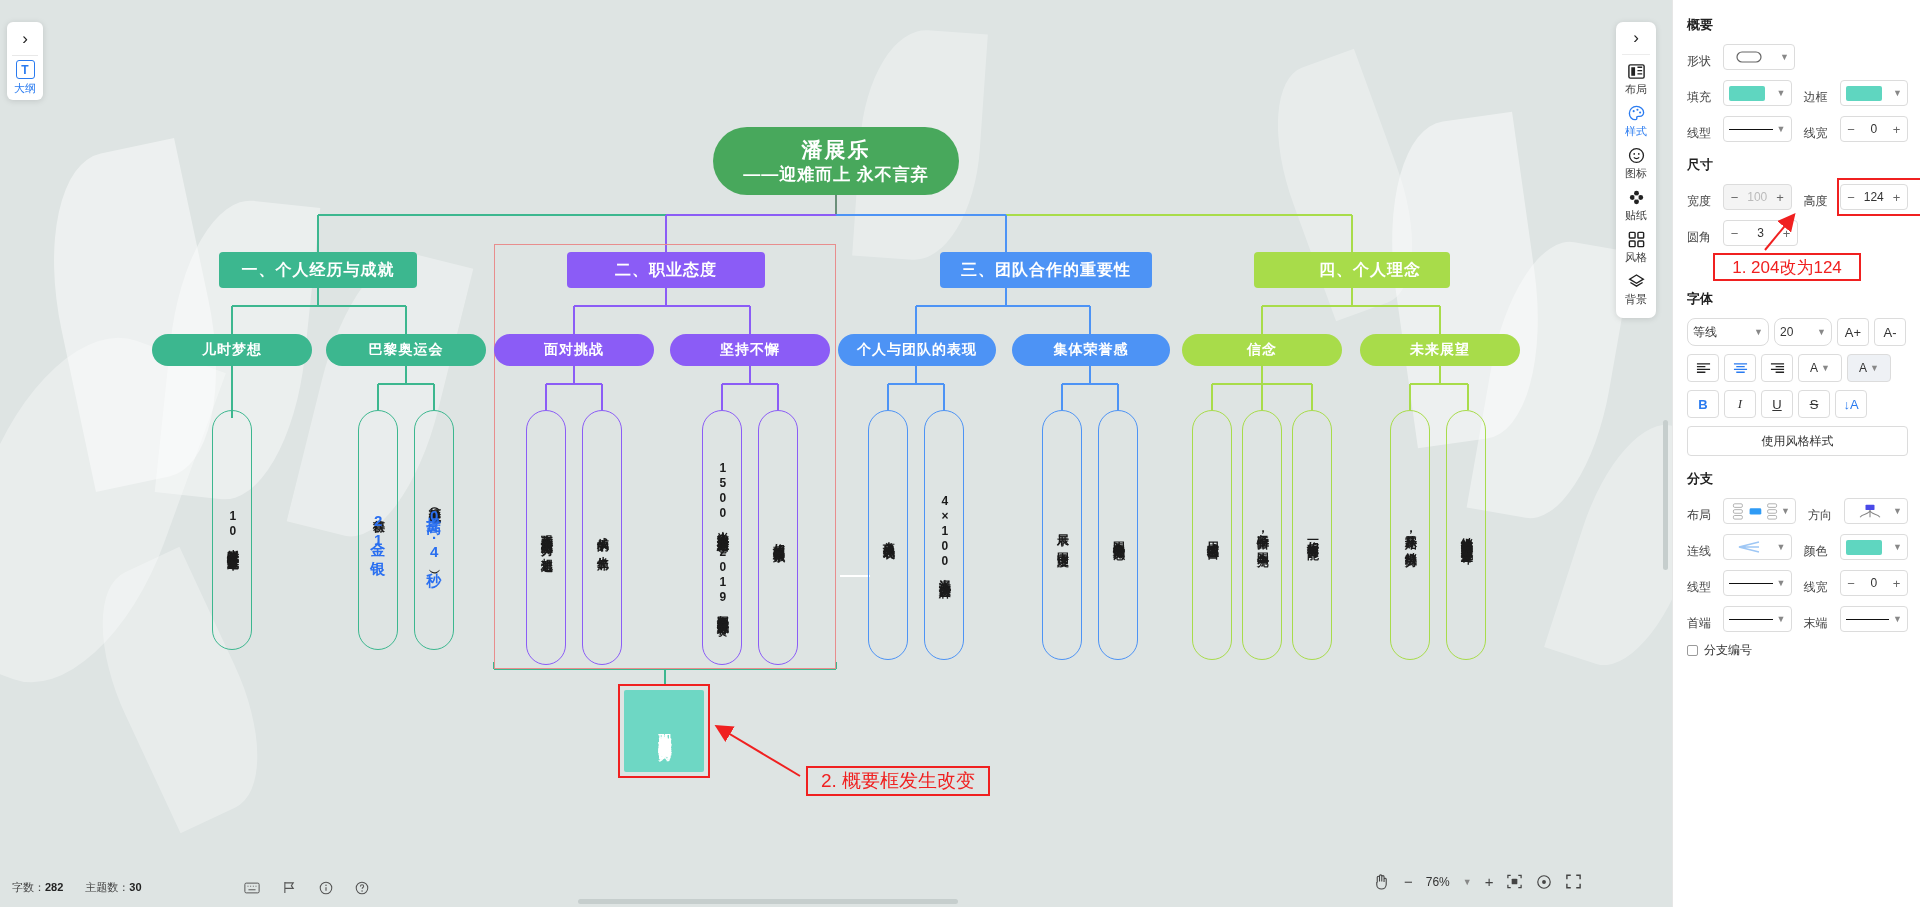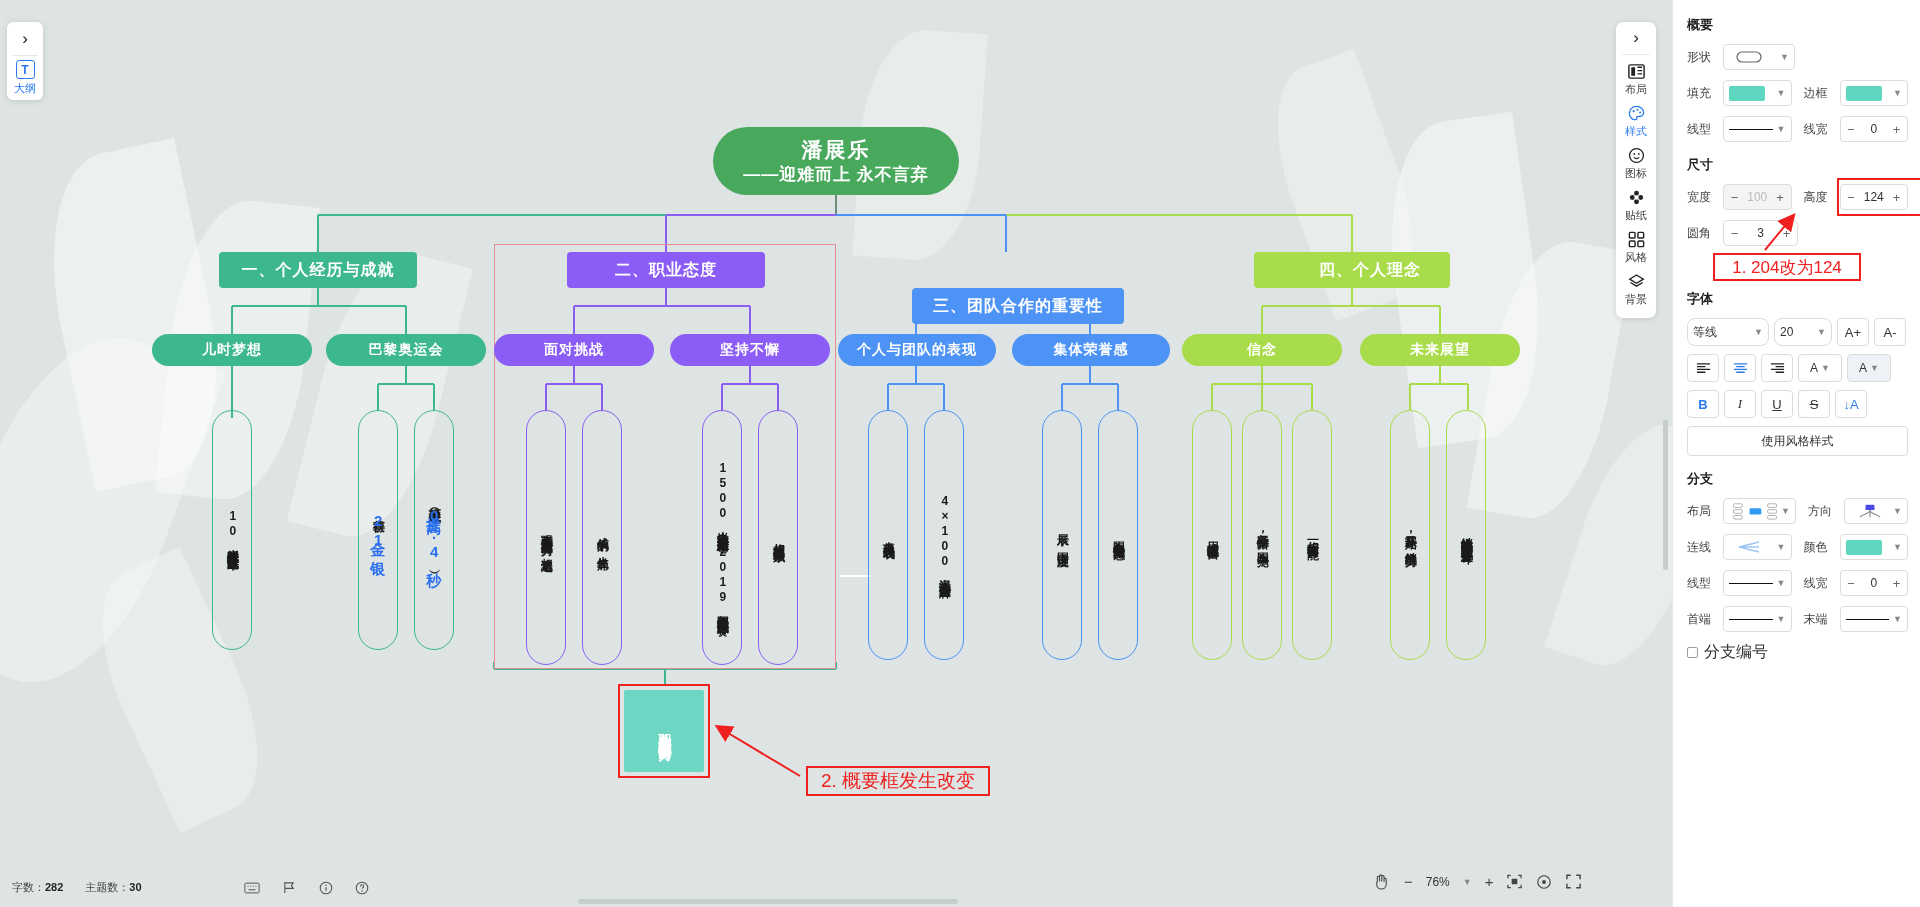--- a/index.html
+++ b/index.html
@@ -86,21 +86,21 @@
   .rail-item { display:flex; flex-direction:column; align-items:center; margin:4px 0 3px; cursor:pointer; }
   .rail-lab { font-size:11px; color:#3b3b3b; margin-top:1px; }
   .rail-item.active .rail-lab { color:#2a7bf0; }
 
   
   #panel {
     position:absolute; left:1672px; top:0; width:248px; height:907px;
     background:#fff; border-left:1px solid #e6e6e6; padding:10px 12px 0 14px;
   }
   .sec-title { font-size:13px; font-weight:bold; color:#222; margin:6px 0 10px;font-family:Liberation Serif, serif; }
-  .row { display:flex; align-items:center; margin-bottom:10px; }
+  .row { display:flex; align-items:flex-end; margin-bottom:10px; }
   .lbl { font-size:12px; color:#444; width:36px; flex:none; }
   .ctl {
     height:26px; border:1px solid #dcdcdc; border-radius:4px; background:#fff;
     display:flex; align-items:center; justify-content:space-between; padding:0 5px;
     font-size:12px; color:#333;
   }
   .ctl.dis { background:#f4f4f4; color:#bbb; }
   .w-wide { width:75px; }
   .caret { font-size:9px; color:#888; }
   .swatch { width:36px; height:15px; border-radius:2px; }
@@ -113,21 +113,21 @@
   .fontrow { display:flex; gap:5px; margin-bottom:8px; }
   .fbtn { width:32px; height:28px; border:1px solid #dcdcdc; border-radius:4px; background:#fff;
           display:flex; align-items:center; justify-content:center; font-size:13px; color:#333; }
   .fbtn.on { color:#2a7bf0; }
   .fbtn.sel { background:#eef1f5; }
   .fsel { height:28px; border:1px solid #dcdcdc; border-radius:8px; background:#fff;
           display:flex; align-items:center; justify-content:space-between; padding:0 5px; font-size:12px; color:#333; }
   #style-btn { width:100%; height:30px; border:1px solid #dcdcdc; border-radius:4px;
                background:#fff; font-size:12px; color:#333; display:flex; align-items:center; justify-content:center;
                margin:8px 0 14px; }
-  .chkrow { display:flex; align-items:center; font-size:16px; color:#333; margin-top:4px; }
+  .chkrow { display:flex; align-items:center; font-size:12px; color:#333; margin-top:4px; }
   .chkbox { width:11px; height:11px; border:1px solid #9b9b9b; border-radius:2px; margin-right:6px; }
 
   
   #status-left { position:absolute; left:12px; top:880px; display:flex; align-items:center; gap:22px; }
   .st-text { font-size:11px; color:#444; }
   .st-text b { color:#222; }
   #zoom-bar { position:absolute; left:1372px; top:873px; display:flex; align-items:center; gap:13px; }
   .zb { font-size:15px; color:#444; }
   .zval { font-size:12px; color:#333; }
   #hscroll { position:absolute; left:578px; top:899px; width:380px; height:5px; background:#c6cecd; border-radius:3px; }
@@ -193,21 +193,21 @@
 
     <div id="sel-rect" style="left:494px;top:244px;width:342px;height:425px;"></div>
 
     <div class="node root">
       <div class="t1">潘展乐</div>
       <div class="t2">——迎难而上  永不言弃</div>
     </div>
 
     <div class="node lvl2" style="left:219px;top:252px;width:198px;background:#3cb78f;">一、个人经历与成就</div>
     <div class="node lvl2" style="left:567px;top:252px;width:198px;background:#8b5cf6;">二、职业态度</div>
-    <div class="node lvl2" style="left:912px;top:252px;width:212px;background:#4d93f5;margin-top:36px;">三、团队合作的重要性</div>
+    <div class="node lvl2" style="left:940px;top:252px;width:212px;background:#4d93f5;">三、团队合作的重要性</div>
     <div class="node lvl2" style="left:1254px;top:252px;width:196px;background:#a8dc4a;padding-left:36px;">四、个人理念</div>
 
     <div class="node lvl3" style="left:152px;top:334px;width:160px;background:#3cb78f;">儿时梦想</div>
     <div class="node lvl3" style="left:326px;top:334px;width:160px;background:#3cb78f;">巴黎奥运会</div>
 
     <div class="node lvl3" style="left:494px;top:334px;width:160px;background:#8b5cf6;">面对挑战</div>
     <div class="node lvl3" style="left:670px;top:334px;width:160px;background:#8b5cf6;">坚持不懈</div>
 
     <div class="node lvl3" style="left:838px;top:334px;width:158px;background:#4d93f5;">个人与团队的表现</div>
     <div class="node lvl3" style="left:1012px;top:334px;width:158px;background:#4d93f5;">集体荣誉感</div>

